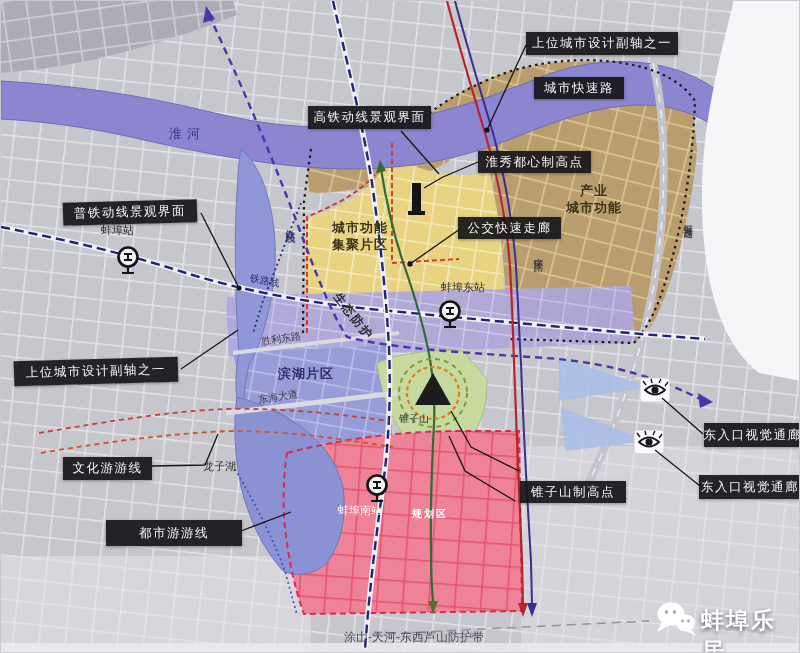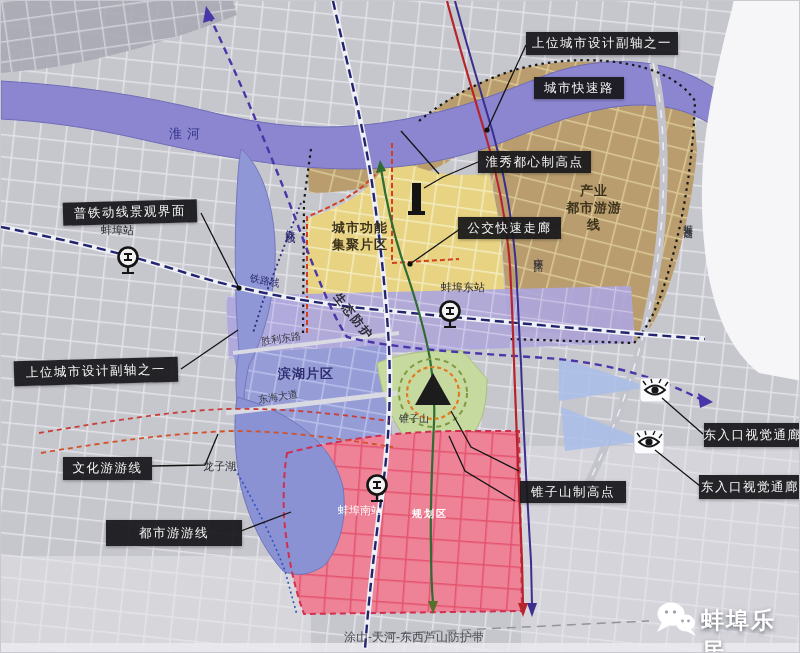--- a/index.html
+++ b/index.html
@@ -192,40 +192,41 @@
     <circle cx="-2.5" cy="-7" r="1.7" fill="#a2a2ab"></circle>
     <ellipse cx="8.5" cy="4" rx="9.5" ry="8.5" fill="#fff"></ellipse>
     <polygon points="14,10 19,17 9,12" fill="#fff"></polygon>
     <circle cx="5.5" cy="2" r="1.4" fill="#a2a2ab"></circle>
     <circle cx="11.5" cy="2" r="1.4" fill="#a2a2ab"></circle>
   </g>
 </svg>
 
 <div class="callout" style="left:525px;top:31px;width:152px;height:23px">上位城市设计副轴之一</div>
 <div class="callout" style="left:533px;top:76px;width:90px;height:22px">城市快速路</div>
+<div class="callout" style="left:307px;top:105px;width:123px;height:23px">高铁动线景观界面</div>
 <div class="callout" style="left:477px;top:150px;width:113px;height:22px">淮秀都心制高点</div>
 <div class="callout" style="left:62px;top:200px;width:134px;height:23px;transform:rotate(-1.5deg)">普铁动线景观界面</div>
 <div class="callout" style="left:457px;top:216px;width:103px;height:22px">公交快速走廊</div>
 <div class="callout" style="left:13px;top:358px;width:164px;height:25px;transform:rotate(-1.5deg)">上位城市设计副轴之一</div>
 <div class="callout" style="left:62px;top:456px;width:89px;height:23px">文化游游线</div>
 <div class="callout" style="left:105px;top:519px;width:136px;height:26px">都市游游线</div>
 <div class="callout" style="left:519px;top:480px;width:106px;height:22px">锥子山制高点</div>
 <div class="callout" style="left:703px;top:422px;width:97px;height:24px">东入口视觉通廊</div>
 <div class="callout" style="left:698px;top:474px;width:102px;height:24px">东入口视觉通廊</div>
 
 <div class="map-label" style="left:168px;top:125px;font-size:13px;letter-spacing:5px;color:#33338c">淮河</div>
 <div class="map-label" style="left:100px;top:222px;font-size:11px;color:#1e1e26">蚌埠站</div>
 <div class="map-label v" style="left:283px;top:220px;font-size:10px;color:#2a2a6e">铁路线</div>
 <div class="map-label" style="left:249px;top:273px;font-size:10px;color:#2a2a6e;transform:rotate(11deg)">铁路线</div>
 <div class="map-label zone" style="left:327px;top:219px;width:64px;font-size:13px;color:#3c321c">城市功能
 集聚片区</div>
 <div class="map-label" style="left:440px;top:279px;font-size:11px;color:#1e1e26">蚌埠东站</div>
 <div class="map-label v" style="left:531px;top:249px;font-size:10px;color:#33333a">中环路</div>
 <div class="map-label zone" style="left:560px;top:182px;width:66px;font-size:13px;color:#3c321c">产业
-都市游游线</div>
+城市功能</div>
 <div class="map-label v" style="left:681px;top:216px;font-size:9.5px;color:#33333a;letter-spacing:1px">蚌五河高速</div>
 <div class="map-label" style="left:260px;top:331px;font-size:10px;color:#3a3a42;transform:rotate(-9deg)">胜利东路</div>
 <div class="map-label zone" style="left:277px;top:365px;font-size:13px;color:#2b2b6e">滨湖片区</div>
 <div class="map-label" style="left:257px;top:389px;font-size:10px;color:#3a3a42;transform:rotate(-9deg)">东海大道</div>
 <div class="map-label" style="left:324px;top:308px;font-size:12px;font-weight:bold;color:#2a2a33;letter-spacing:2px;transform:rotate(52deg)">生态防护</div>
 <div class="map-label" style="left:398px;top:411px;font-size:10px;color:#2a2a33">锥子山</div>
 <div class="map-label" style="left:202px;top:458px;font-size:11px;color:#2a2a33">龙子湖</div>
 <div class="map-label white" style="left:337px;top:502px;font-size:11px">蚌埠南站</div>
 <div class="map-label white" style="left:411px;top:506px;font-size:10px;font-weight:bold;letter-spacing:2px">规划区</div>
 <div class="map-label" style="left:343px;top:629px;font-size:12px;color:#4a4a52">涂山-天河-东西芦山防护带</div>

